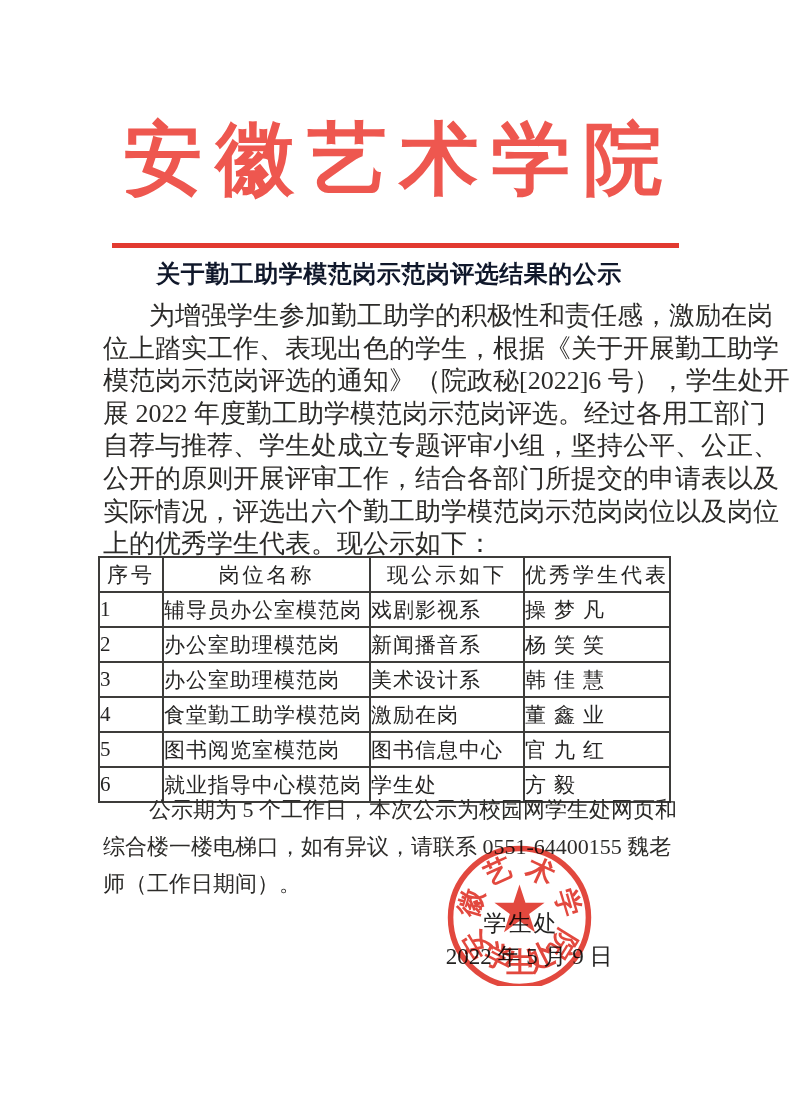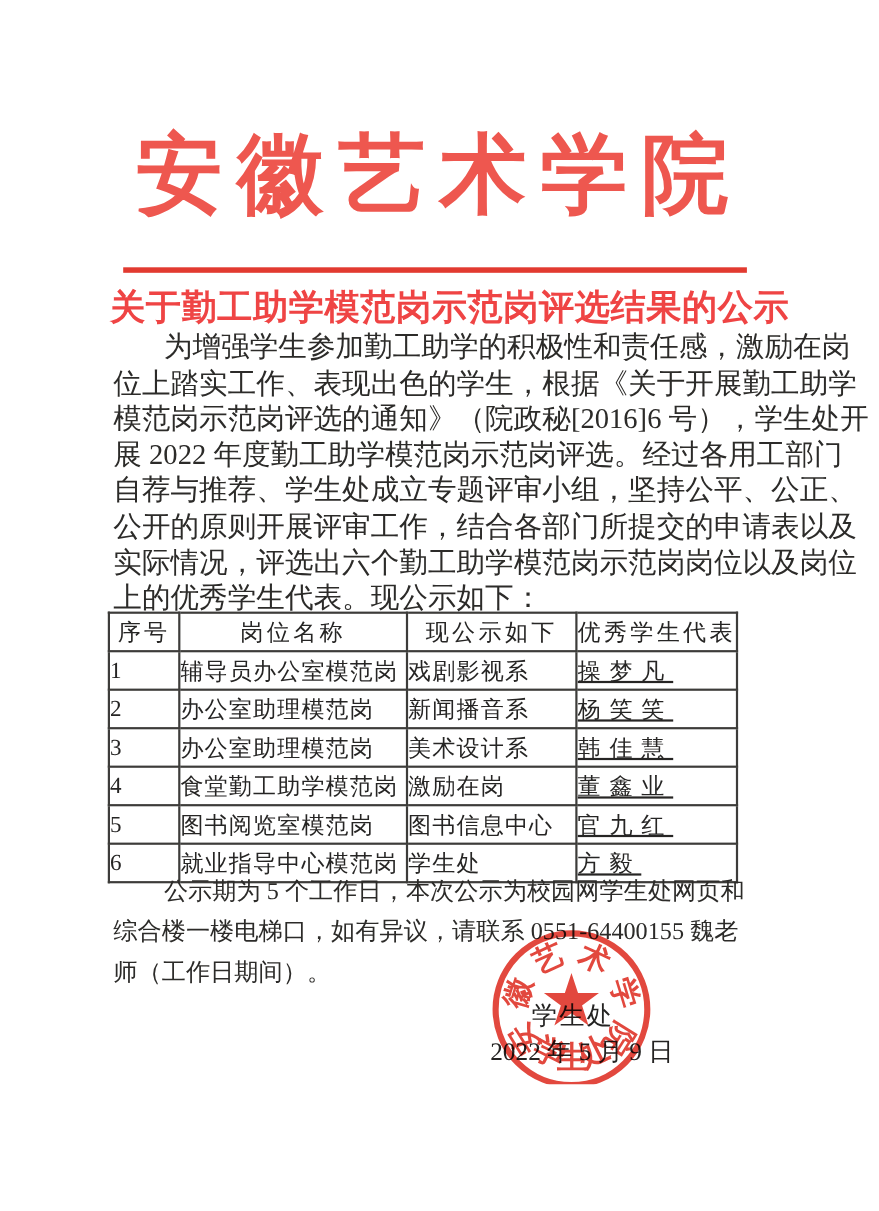--- a/index.html
+++ b/index.html
@@ -30,23 +30,23 @@
     top: 243px; left: 112px;
     width: 567px; height: 5px;
     background: #e23a30;
   }
 
   
   .doc-title {
     position: absolute;
     top: 258px; left: 100px; width: 578px;
     text-align: center;
-    font-size: 32px;
+    font-size: 24px;
     font-weight: bold;
-    color: #ef4444;
+    color: #0f172a;
     letter-spacing: 0.5px;
     white-space: nowrap;
   }
 
   
   .para1 {
     position: absolute;
     top: 300px; left: 103px; width: 585px;
     font-size: 26px;
   }
@@ -77,21 +77,21 @@
     white-space: nowrap;
     overflow: hidden;
   }
   .col-idx   { width: 64px; }
   .col-post  { width: 207px; }
   .col-dept  { width: 154px; }
   .col-name  { width: 144px; }
   .results-table th { letter-spacing: 3px; }
   .results-table td.cell-post { letter-spacing: 1px; }
   .results-table td.cell-dept { letter-spacing: 1px; }
-  .results-table td.cell-name { letter-spacing: 8px; text-decoration: underline; }
+  .results-table td.cell-name { letter-spacing: 8px; }
 
   
   .sig-dept {
     position: absolute;
     top: 908px; left: 447px; width: 148px;
     text-align: center;
     font-size: 23px;
     color: #242322;
     letter-spacing: 2px;
     white-space: nowrap;
@@ -133,21 +133,21 @@
 <div class="page">
 
   <div class="letterhead">安徽艺术学院</div>
   <div class="red-rule"></div>
 
   <div class="doc-title">关于勤工助学模范岗示范岗评选结果的公示</div>
 
   <div class="para1">
     <div class="line indent">为增强学生参加勤工助学的积极性和责任感，激励在岗</div>
     <div class="line">位上踏实工作、表现出色的学生，根据《关于开展勤工助学</div>
-    <div class="line">模范岗示范岗评选的通知》（院政秘[2016]6 号），学生处开</div>
+    <div class="line">模范岗示范岗评选的通知》（院政秘[2022]6 号），学生处开</div>
     <div class="line">展 2022 年度勤工助学模范岗示范岗评选。经过各用工部门</div>
     <div class="line">自荐与推荐、学生处成立专题评审小组，坚持公平、公正、</div>
     <div class="line">公开的原则开展评审工作，结合各部门所提交的申请表以及</div>
     <div class="line">实际情况，评选出六个勤工助学模范岗示范岗岗位以及岗位</div>
     <div class="line">上的优秀学生代表。现公示如下：</div>
   </div>
 
   <table class="results-table">
     <colgroup>
       <col class="col-idx">

